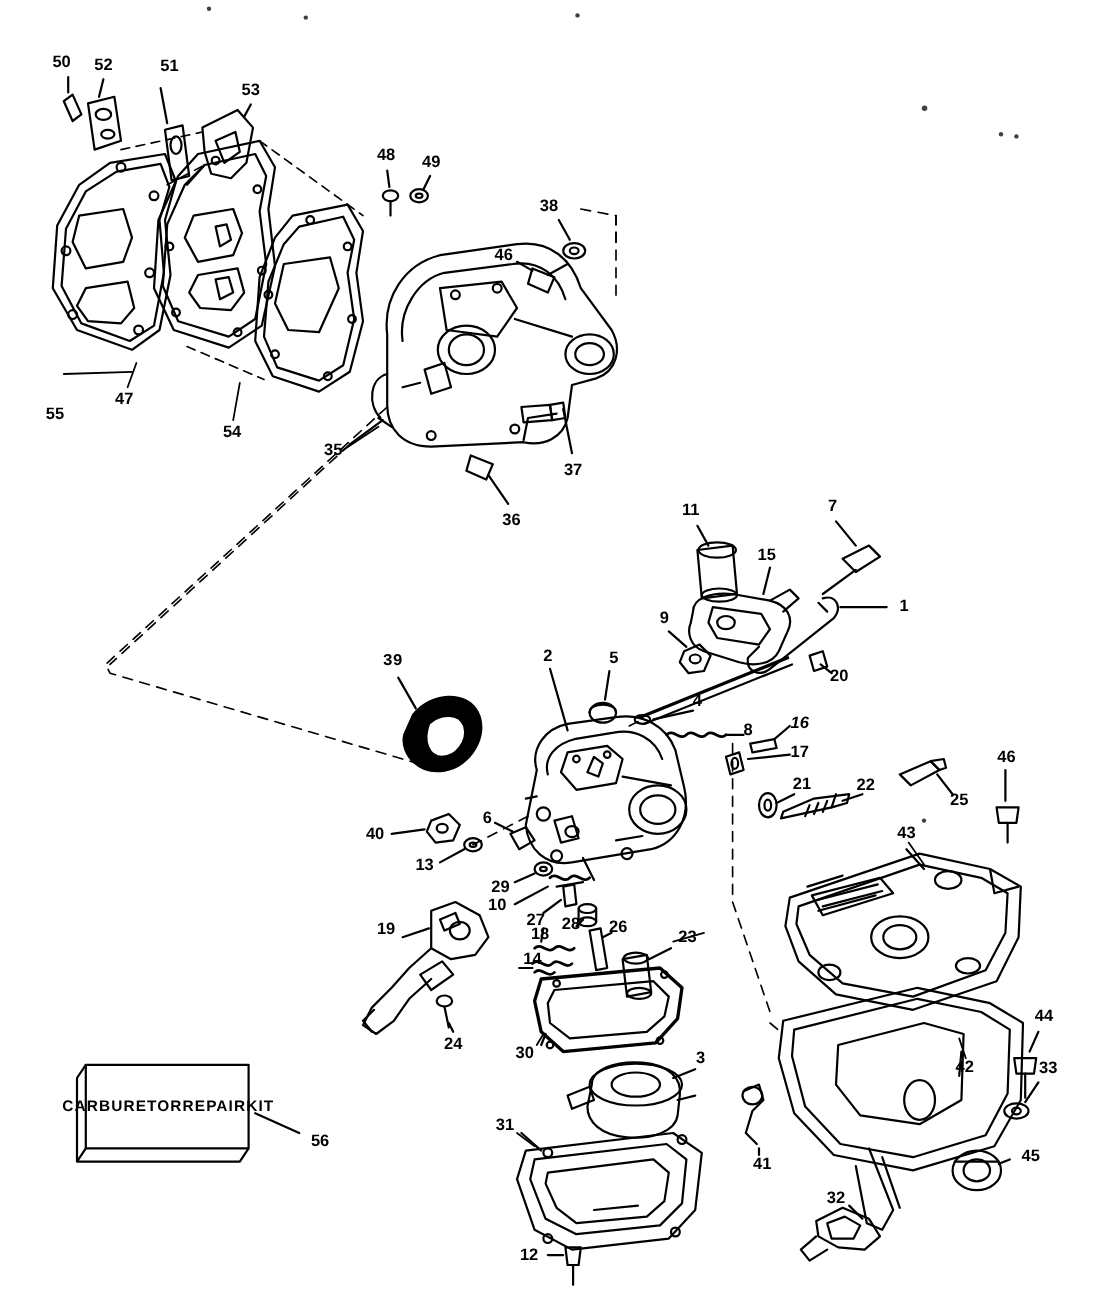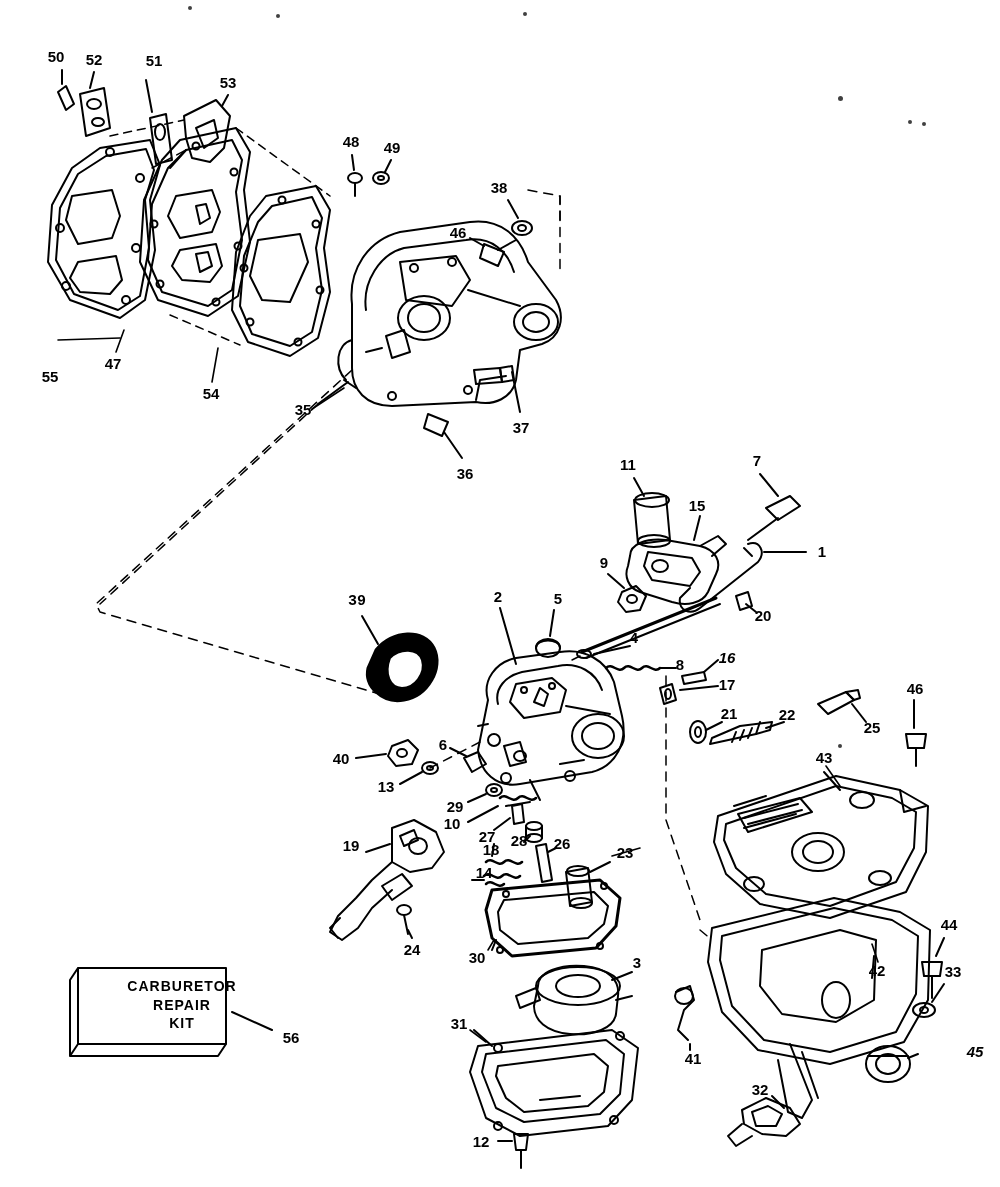--- a/index.html
+++ b/index.html
@@ -39,29 +39,28 @@
     width: 160px;
     height: 92px;
   }
   .kit-text {
     position: absolute;
     left: 10px;
     top: 0;
     width: 150px;
     height: 78px;
     display: flex;
-    flex-direction: column;
+    flex-direction: row;
     align-items: center;
     justify-content: center;
     font-size: 14px;
     font-weight: bold;
     letter-spacing: 1px;
     color: #000;
     text-align: center;
-    margin-left: 29px;
   }
   .kit-text span { display: block; line-height: 1.35; }
   .speck {
     position: absolute;
     background: #000;
     border-radius: 50%;
     opacity: .75;
   }
 </style>
 </head>
@@ -581,21 +580,21 @@
       <div class="callout" style="left: 303px; top: 409px;">35</div>
       <div class="callout" style="left: 465px; top: 473px;">36</div>
       <div class="callout" style="left: 521px; top: 427px;">37</div>
       <div class="callout" style="left: 499px; top: 187px;">38</div>
       <div class="callout" style="left: 357px; top: 601px; font-family: Liberation Mono, monospace;">39</div>
       <div class="callout" style="left: 341px; top: 758px;">40</div>
       <div class="callout" style="left: 693px; top: 1058px;">41</div>
       <div class="callout" style="left: 877px; top: 970px;">42</div>
       <div class="callout" style="left: 824px; top: 757px;">43</div>
       <div class="callout" style="left: 949px; top: 924px;">44</div>
-      <div class="callout" style="left: 975px; top: 1051px; font-style: italic;">45</div>
+      <div class="callout" style="left: 937px; top: 1051px;">45</div>
       <div class="callout" style="left: 915px; top: 688px;">46</div>
       <div class="callout" style="left: 113px; top: 363px;">47</div>
       <div class="callout" style="left: 351px; top: 141px;">48</div>
       <div class="callout" style="left: 392px; top: 147px;">49</div>
       <div class="callout" style="left: 56px; top: 56px;">50</div>
       <div class="callout" style="left: 142px; top: 60px; padding-left: 24px;">51</div>
       <div class="callout" style="left: 94px; top: 59px;">52</div>
       <div class="callout" style="left: 228px; top: 82px;">53</div>
       <div class="callout" style="left: 211px; top: 393px;">54</div>
       <div class="callout" style="left: 50px; top: 348px; margin-top: 28px;">55</div>

